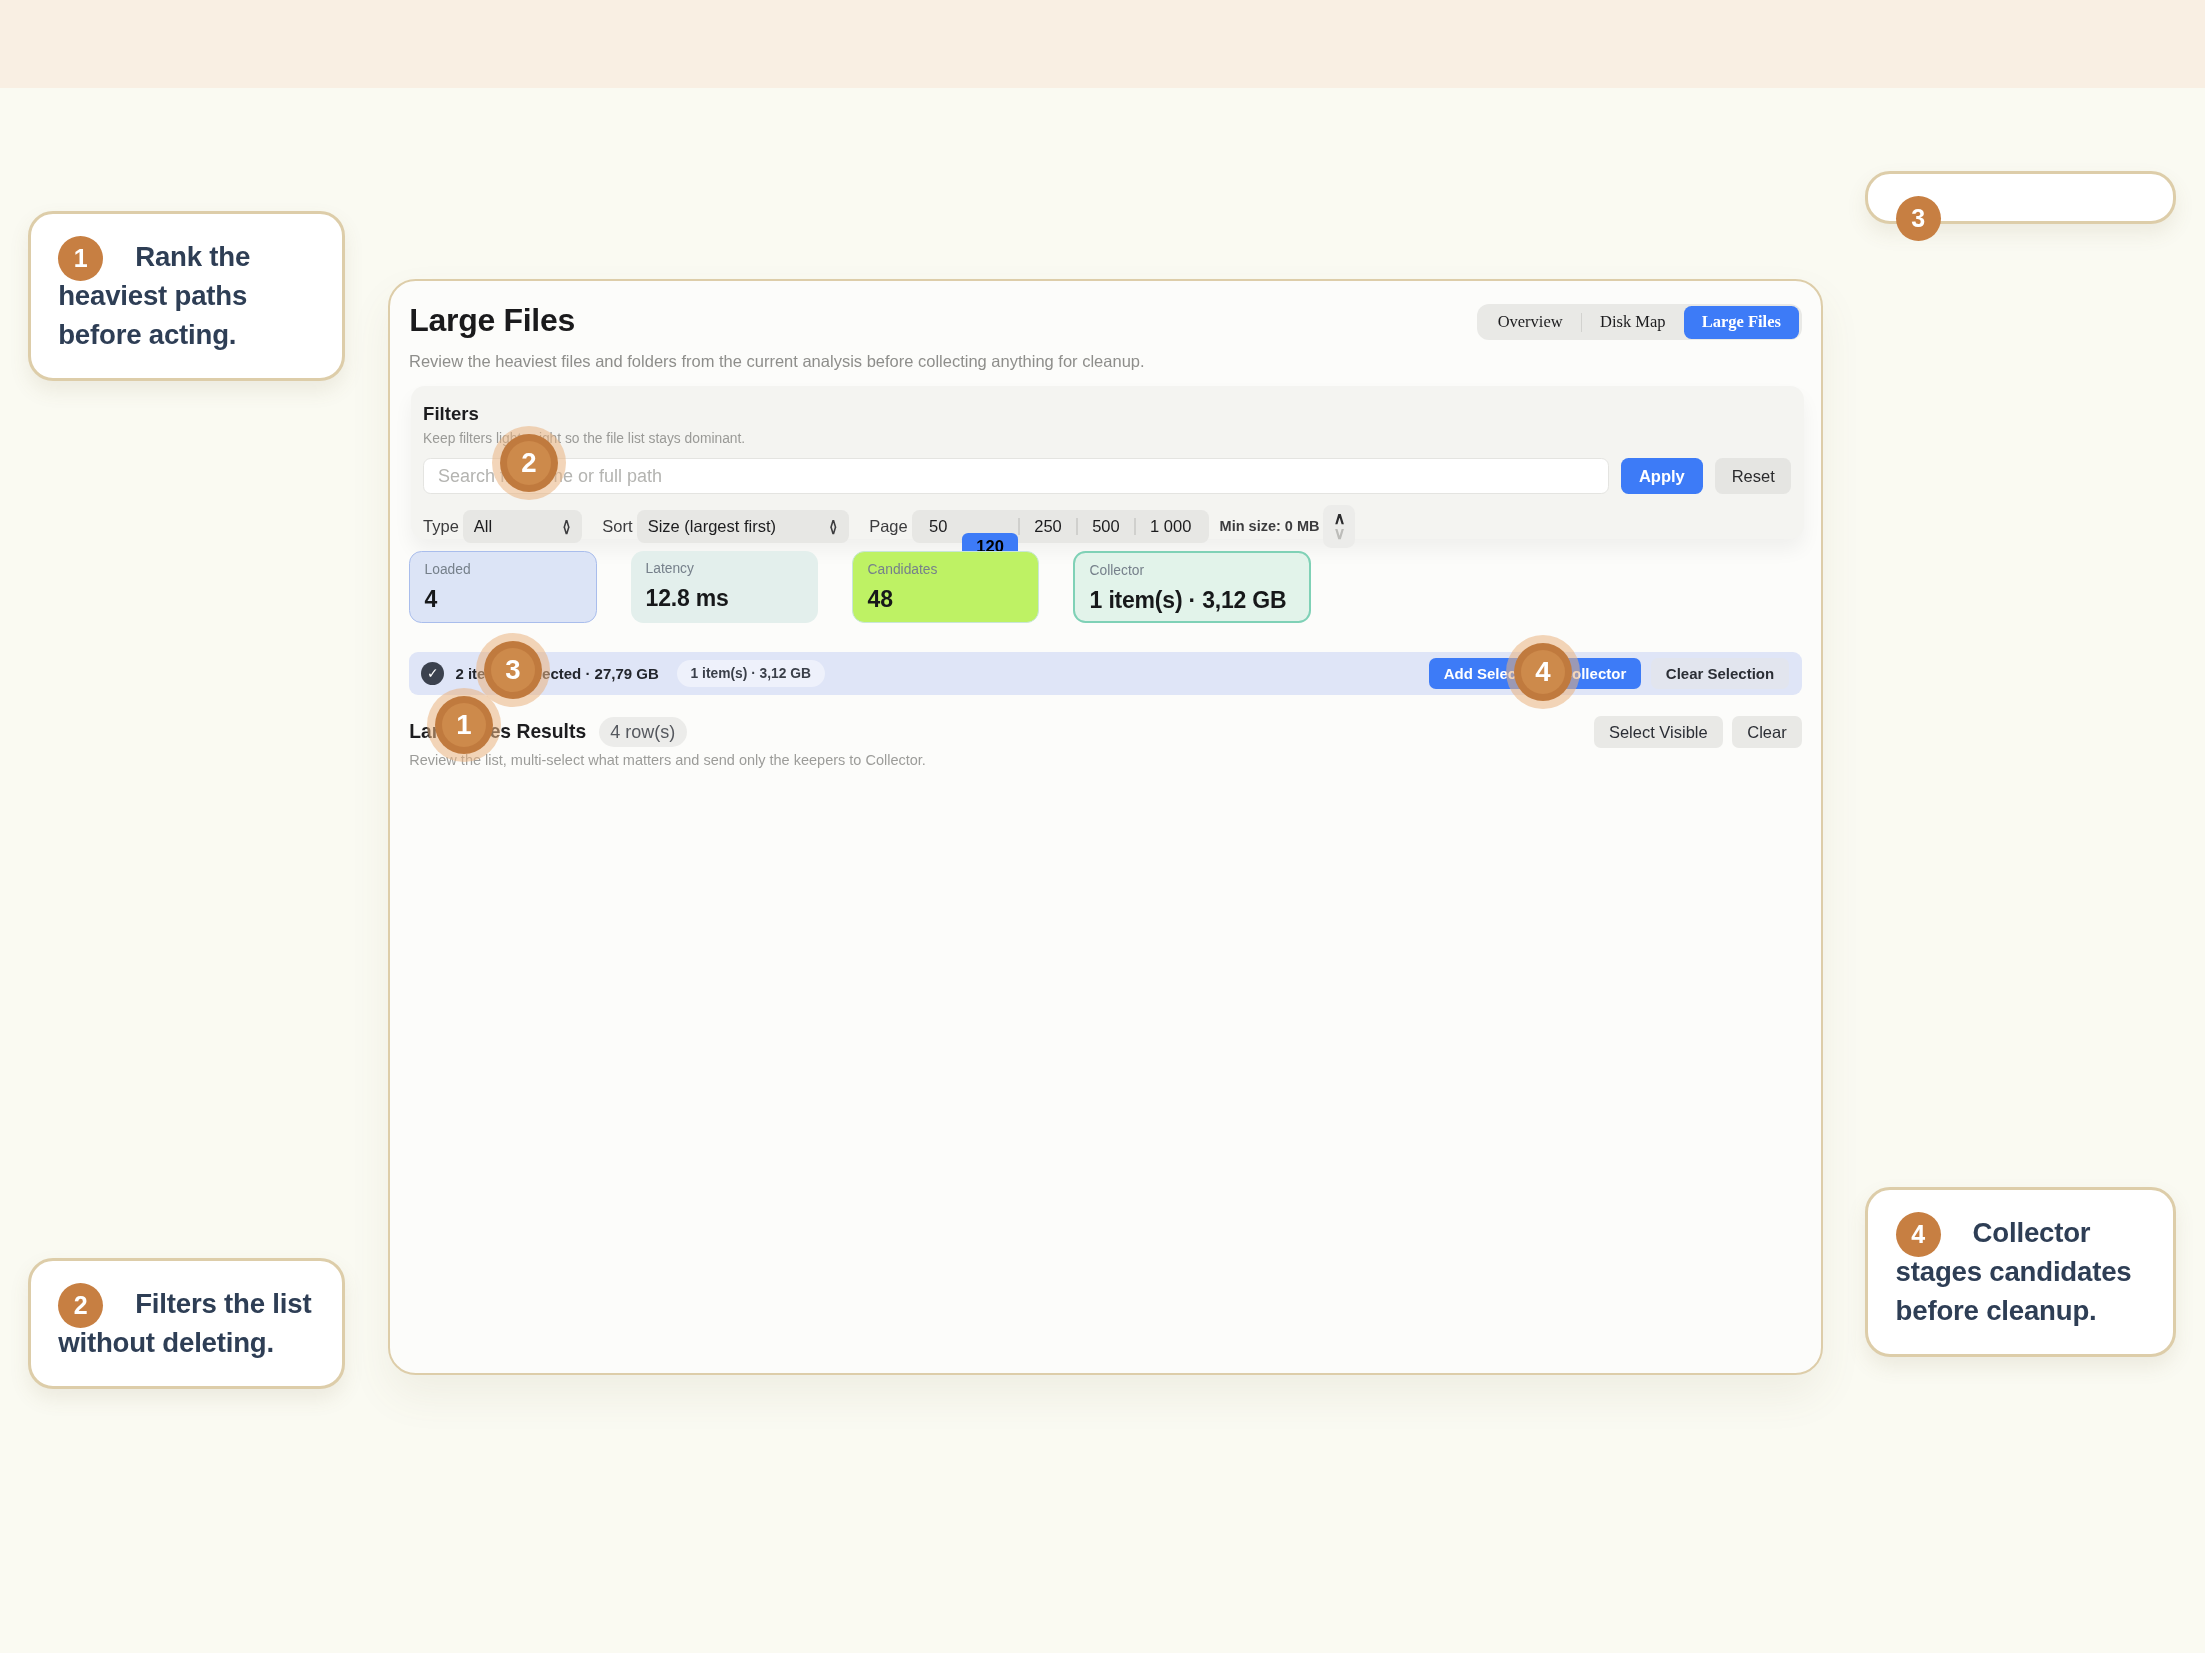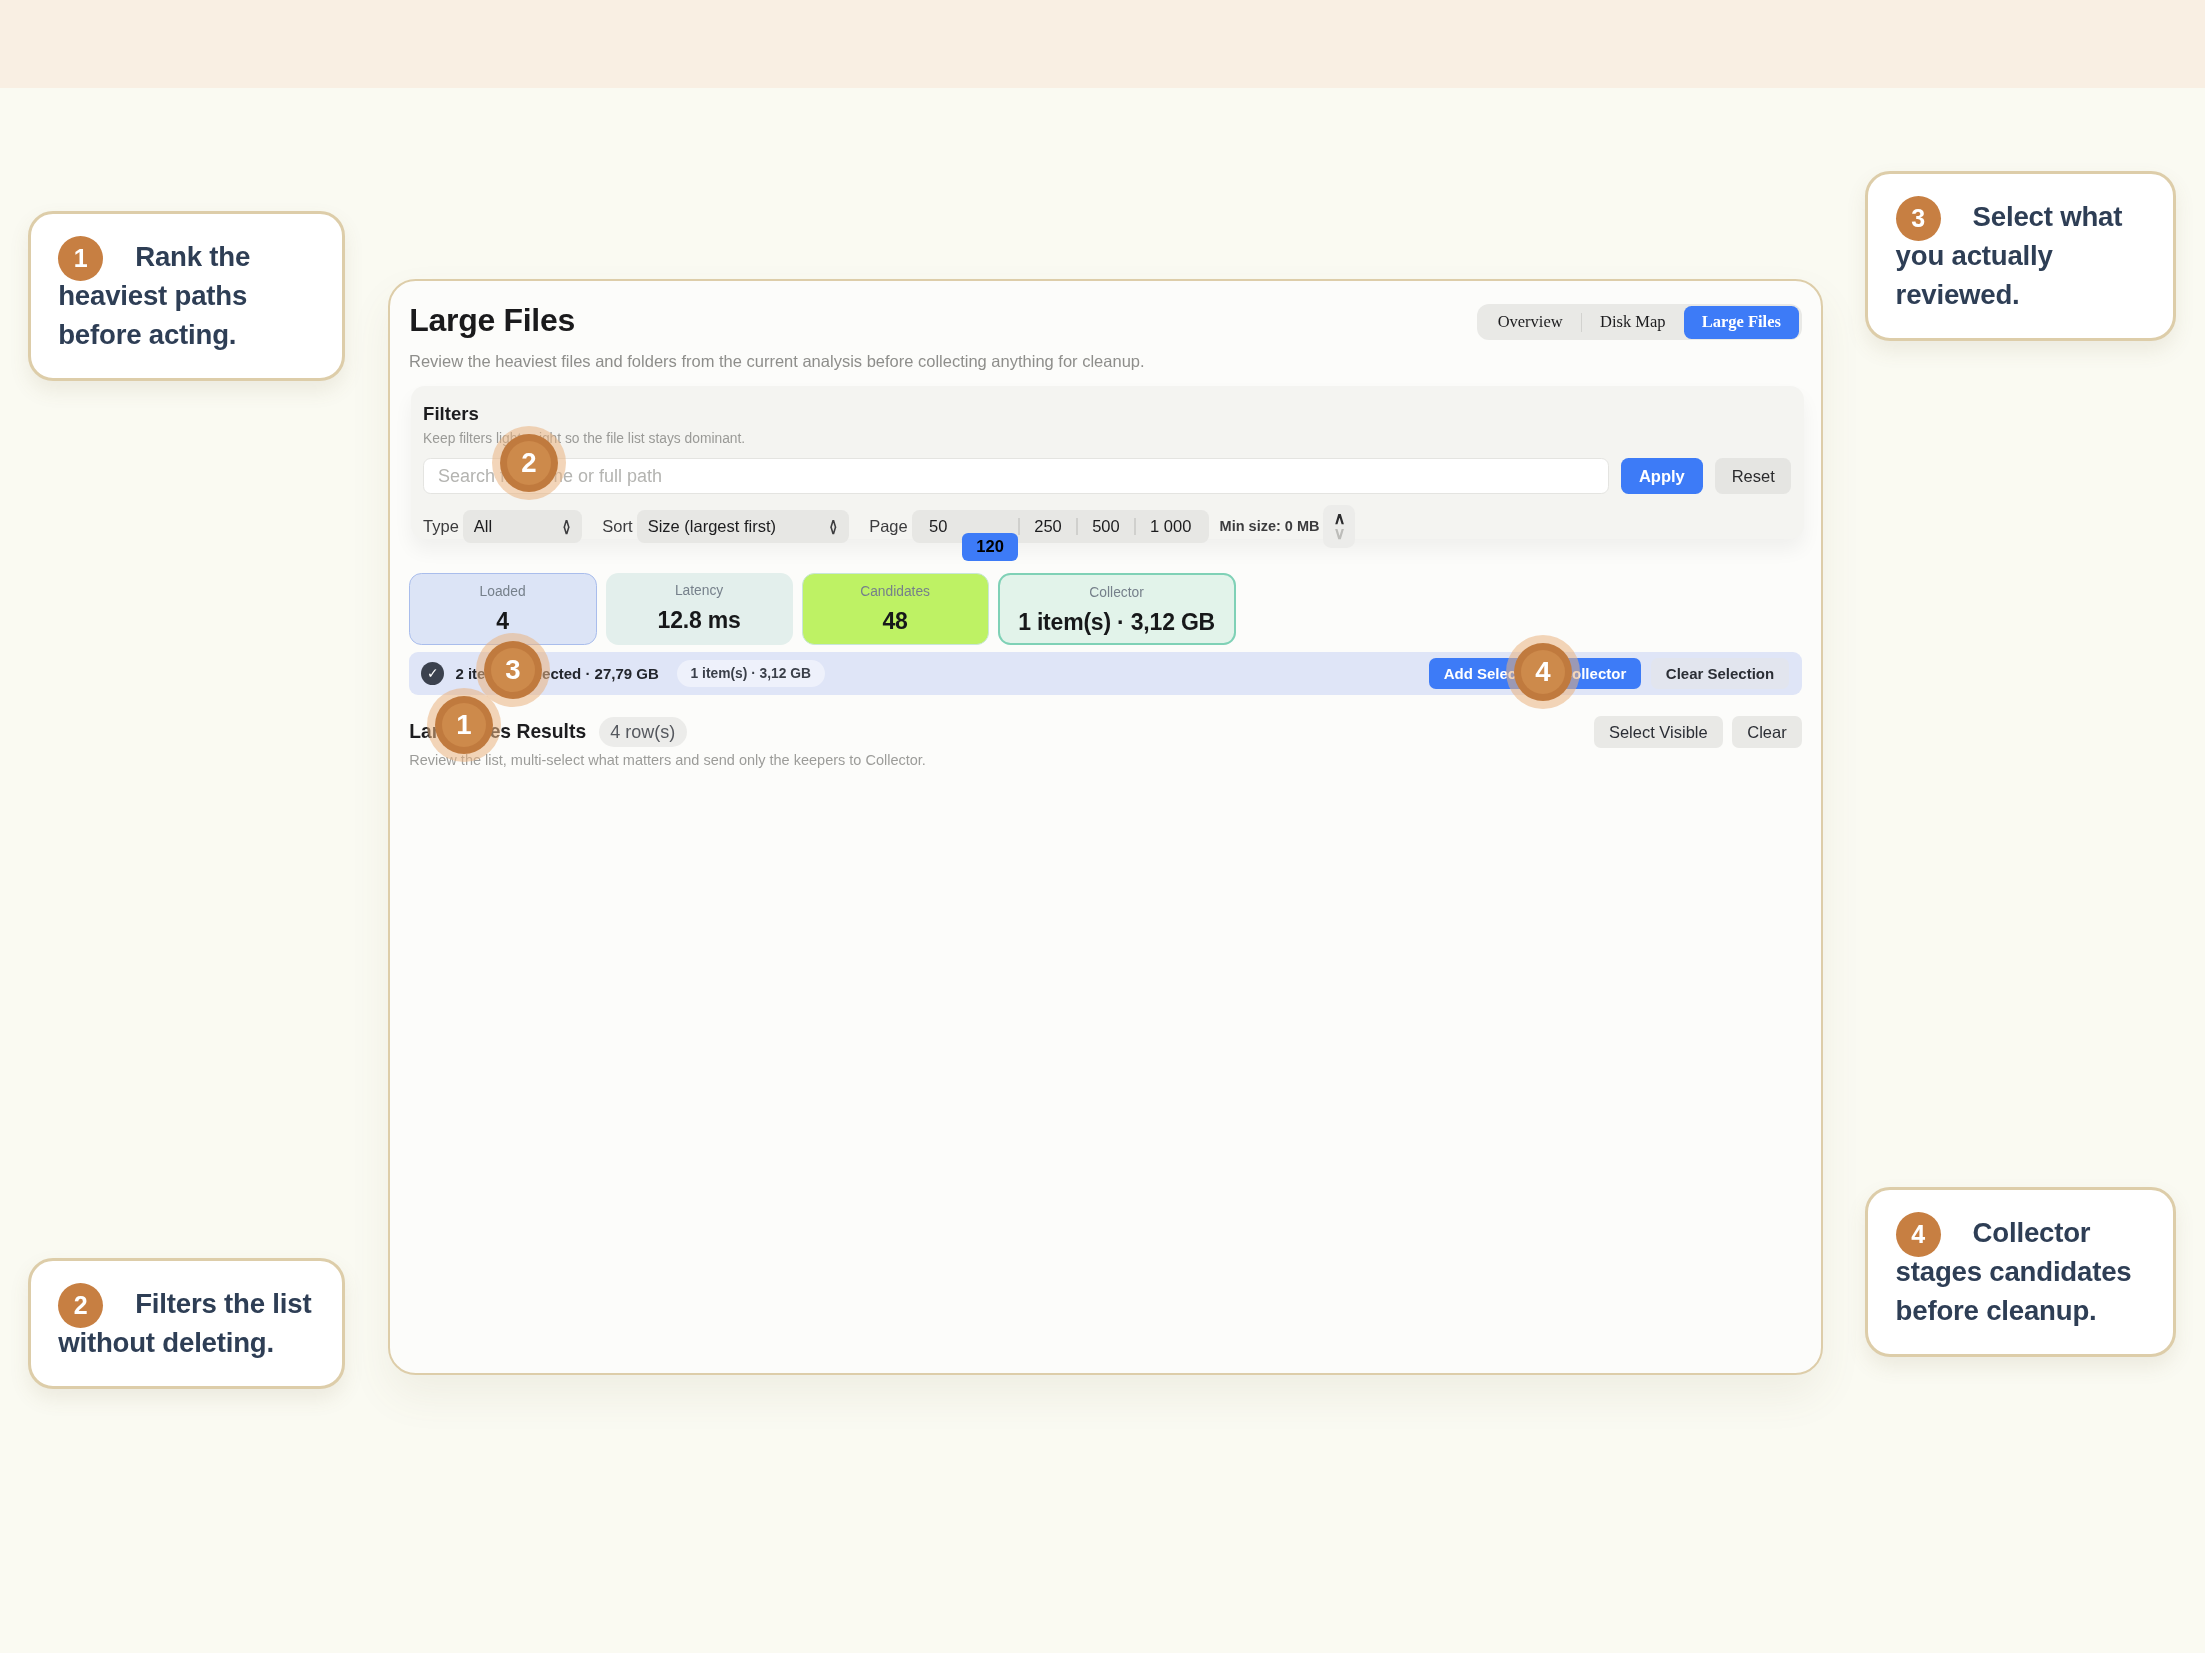--- a/index.html
+++ b/index.html
@@ -72,21 +72,21 @@
   .minsize-label { font-size: 14.5px; font-weight: bold; color: #3c3c3e; margin-left: 6.9px; white-space: nowrap; }
   .stepper {
     width: 32px; height: 43px; background: #ececé9; background: #ececea; border-radius: 8.3px;
     display: flex; flex-direction: column; align-items: center; justify-content: center;
     line-height: 15px; cursor: pointer; margin-top: -4.1px; margin-bottom: -4.1px;
   }
   .stepper .up { color: #2c2c2e; font-size: 16.5px; font-weight: bold; }
   .stepper .down { color: #bcbcb9; font-size: 16.5px; font-weight: bold; }
 
   
-  .stats-row { position: absolute; left: 18.6px; top: 292px; display: flex; gap: 9px; text-align: center; }
+  .stats-row { position: absolute; left: 18.6px; top: 270px; display: flex; gap: 34px; }
   .stat-card { height: 72px; border-radius: 12.4px; padding: 10.3px 15px; }
   .stat-card.blue { width: 188px; background: #dce4f6; border: 1.4px solid #a9bdec; }
   .stat-card.teal { width: 187px; background: #e3efec; border: 1.4px solid #ccе4df; border-color: #cce4df; }
   .stat-card.green { width: 187px; background: #bef264; border: 1.4px solid #c8e6d8; }
   .stat-card.mint { width: 238px; background: #e2f3ea; border: 2.1px solid #7fd1b6; }
   .stat-label { font-size: 13.8px; color: #76808b; }
   .stat-value { font-size: 23px; font-weight: bold; color: #17181a; margin-top: 8.3px; letter-spacing: -0.2px; }
 
   
   .selection-bar {
@@ -263,21 +263,20 @@
 <div class="callout" id="callout-1">
   <span class="callout-badge">1</span>
   <div class="callout-text">Rank the heaviest paths before acting.</div>
 </div>
 <div class="callout" id="callout-2">
   <span class="callout-badge">2</span>
   <div class="callout-text">Filters the list without deleting.</div>
 </div>
 <div class="callout" id="callout-3">
   <span class="callout-badge">3</span>
-  <div class="callout-text">Select what you actually reviewed.</div>
 </div>
 <div class="callout" id="callout-4">
   <span class="callout-badge">4</span>
   <div class="callout-text">Collector stages candidates before cleanup.</div>
 </div>
 
 <div class="overlay-badge" id="obadge-2">
   <div class="mid">
       <div class="inner">2</div>
     </div>

